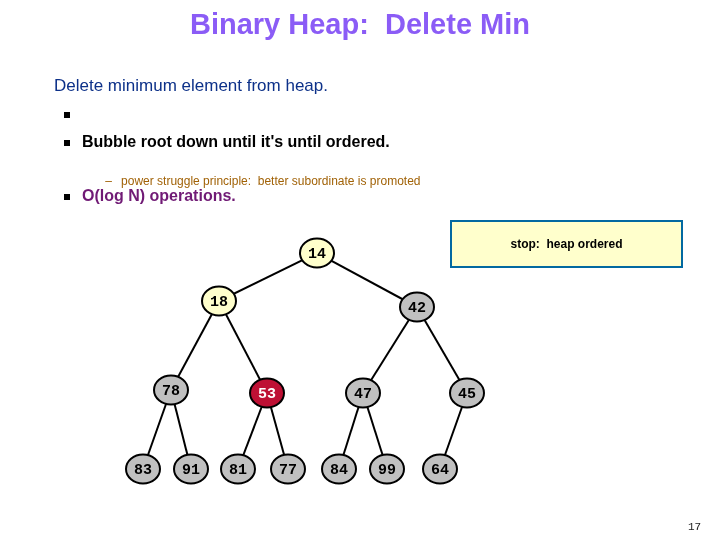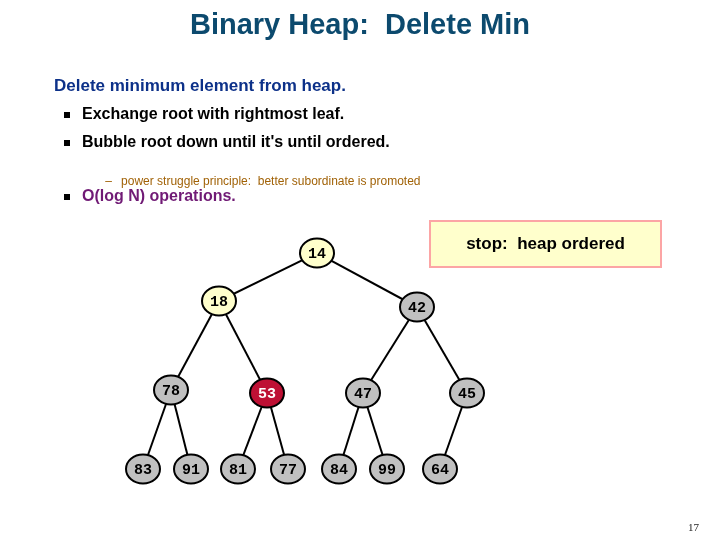--- a/index.html
+++ b/index.html
@@ -2,68 +2,68 @@
 <html><head>
 <meta charset="utf-8">
 <style>
   html,body{margin:0;padding:0;background:#fff;}
   .slide{
     position:relative;width:720px;height:540px;background:#ffffff;
     font-family:"Liberation Sans",sans-serif;overflow:hidden;
   }
   .title{
     position:absolute;top:8px;left:0;width:720px;text-align:center;
-    font-size:29px;font-weight:bold;color:#0c4a6e;white-space:pre;margin:0;
+    font-size:29px;font-weight:bold;color:#8b5cf6;white-space:pre;margin:0;
   }
   .heading{
     position:absolute;left:54px;top:76px;
-    font-size:17px;font-weight:bold;color:#0D3189;
+    font-size:17px;font-weight:normal;color:#0D3189;
   }
   .bullet{
     position:absolute;left:64px;
     font-size:16px;font-weight:bold;color:#000000;
   }
   .bullet .sq{
     display:inline-block;width:6px;height:6px;background:#000;
     margin-right:12px;margin-bottom:1px;
   }
   .b1{top:105px;}
   .b2{top:133px;}
   .b3{top:187px;color:#701a75;}
   .subbullet{
     position:absolute;left:92px;top:160px;
     font-size:12px;font-weight:normal;color:#a16207;white-space:pre;
   }
   .subbullet .dash{margin-right:9px;}
   .callout{
-    position:absolute;left:429px;top:220px;width:229px;height:44px;
-    background:#FFFFCC;border:2px solid #fca5a5;
+    position:absolute;left:450px;top:220px;width:229px;height:44px;
+    background:#FFFFCC;border:2px solid #0369a1;
     display:flex;align-items:center;justify-content:center;
-    font-size:17px;font-weight:bold;color:#000;white-space:pre;
+    font-size:12px;font-weight:bold;color:#000;white-space:pre;
   }
   #tree-svg{position:absolute;left:0;top:0;}
   #tree-svg text{
     font-family:"Liberation Mono",monospace;font-weight:bold;font-size:15px;
   }
   .pagenum{
     position:absolute;left:688px;top:521px;
-    font-size:11px;color:#222;font-family:Liberation Serif, serif;
+    font-size:11px;color:#222;font-family:Liberation Mono, monospace;
   }
 </style>
 </head>
 <body>
 
 <div class="slide">
 
   <h1 class="title">Binary Heap:  Delete Min</h1>
 
   <div class="heading">Delete minimum element from heap.</div>
 
   <div class="bullet b1">
-    <span class="sq"></span><span>Exchange root with rightmost leaf.</span>
+    <span class="sq"></span>
   </div>
 
   <div class="bullet b2">
     <span class="sq"></span><span>Bubble root down until it's until ordered.</span>
   </div>
 
   <div class="subbullet">
     <span class="dash">–</span><span>power struggle principle:  better subordinate is promoted</span>
   </div>
 

